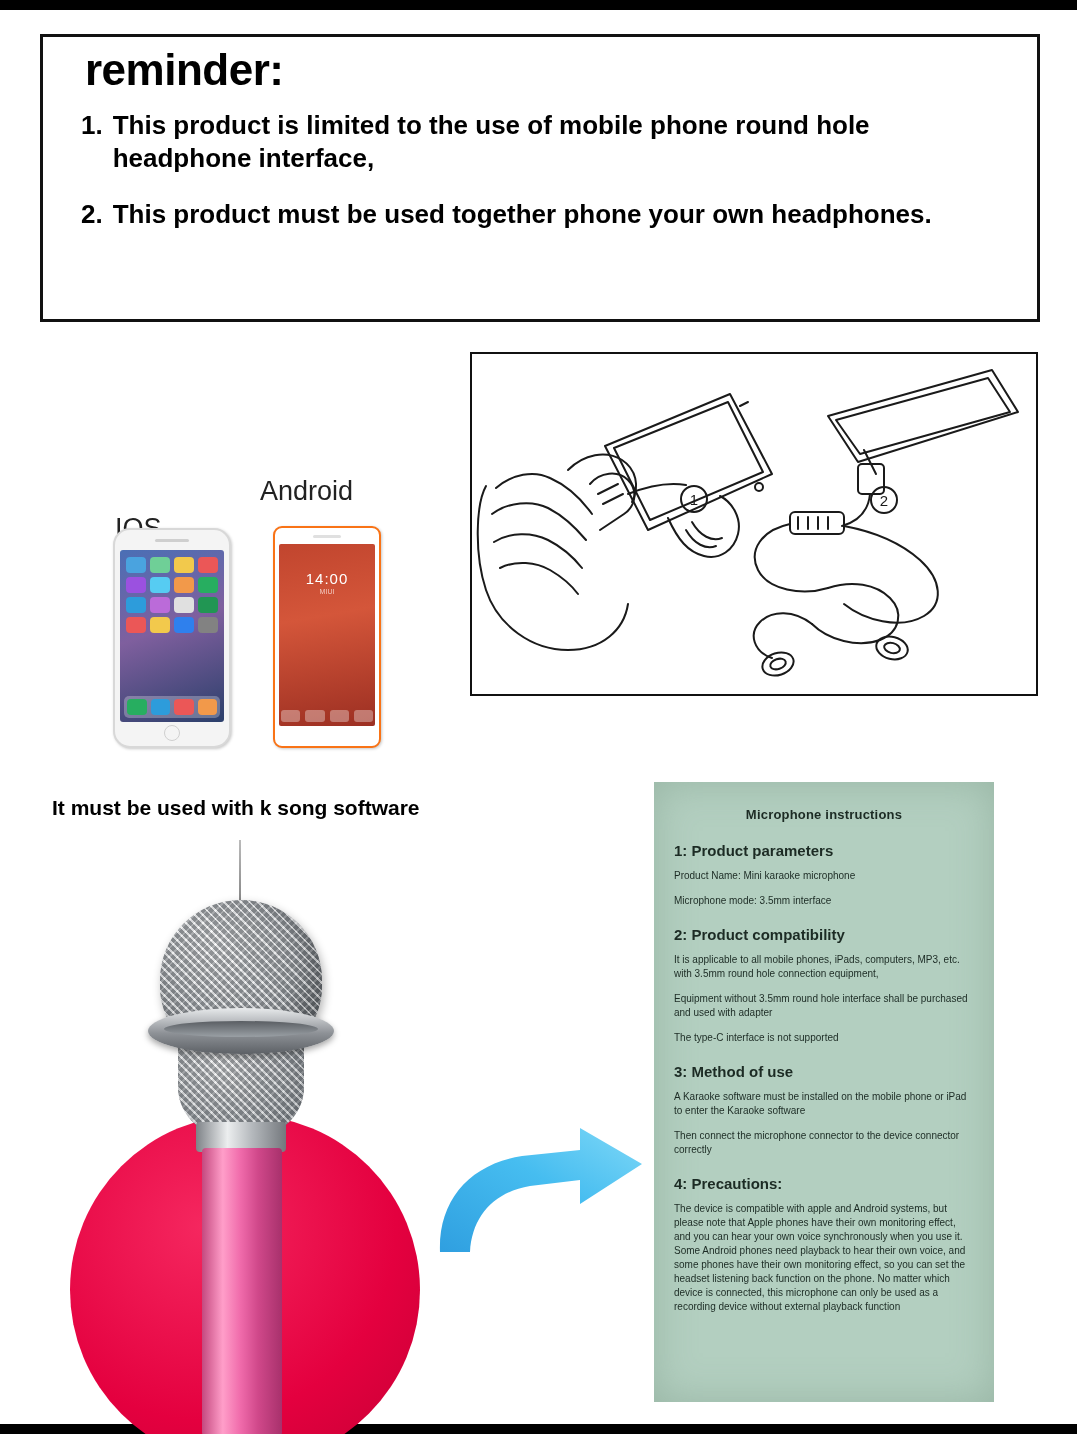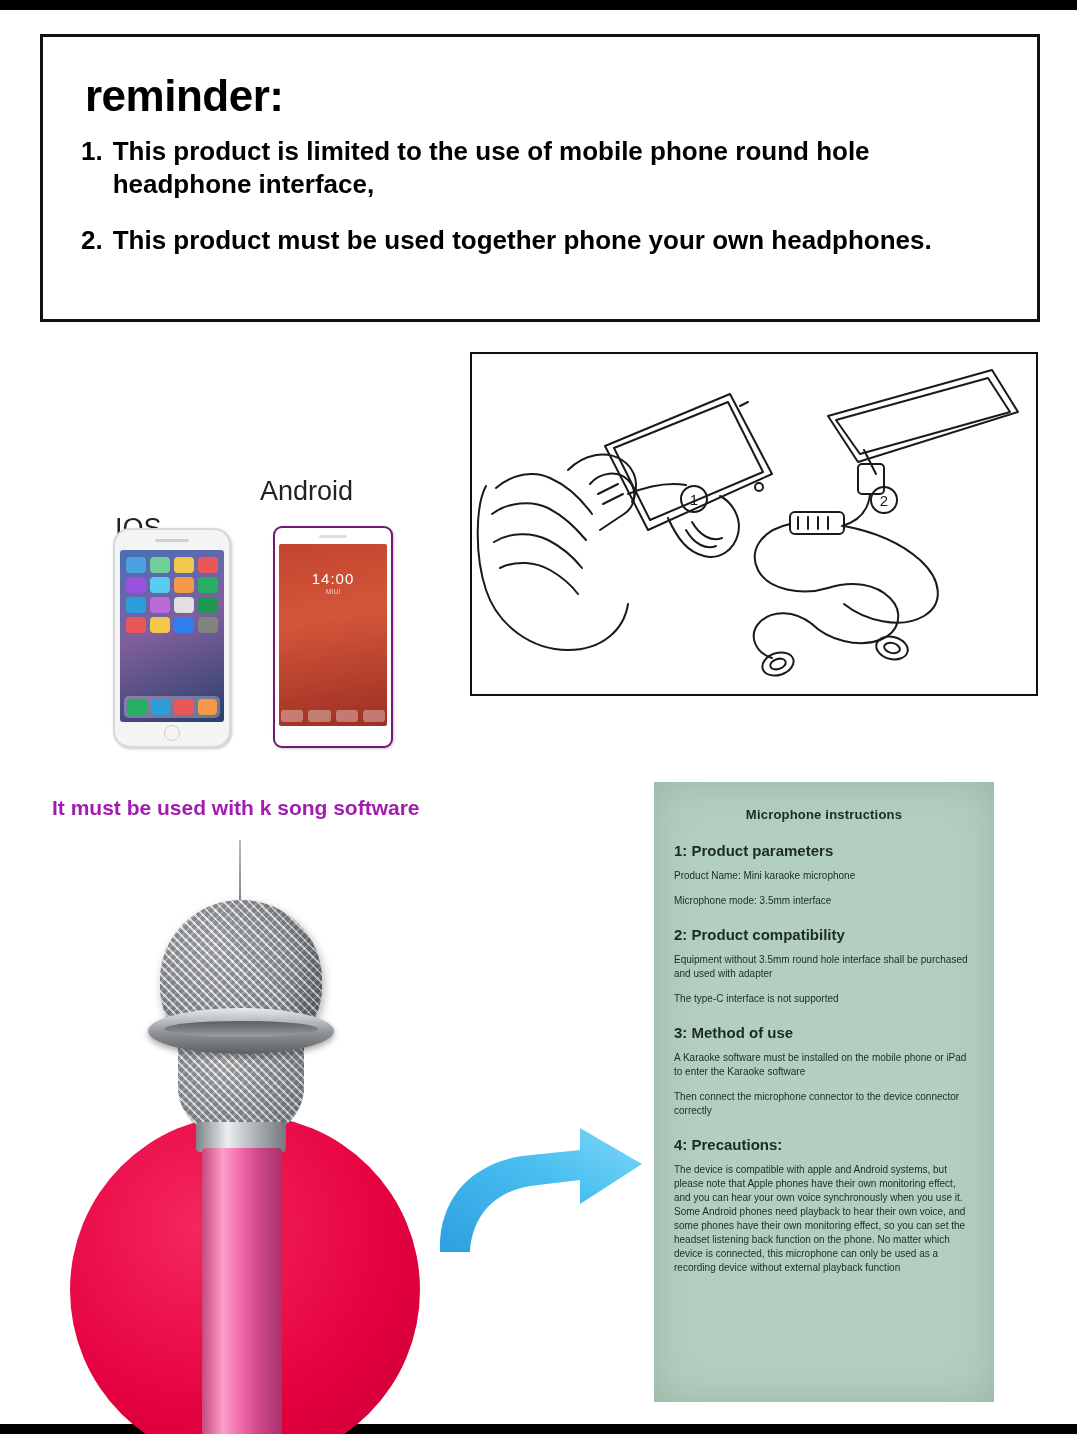--- a/index.html
+++ b/index.html
@@ -24,21 +24,21 @@
   .botbar { bottom:0; }
 
   
   .reminder {
     position:absolute;
     left:40px; top:34px;
     width: 1000px;
     height: 288px;
     border: 3px solid #111;
     background:#fff;
-    padding: 30px 24px 10px 24px;
+    padding: 4px 24px 10px 24px;
   }
   .reminder h1 {
     font-size: 44px;
     font-weight: 700;
     margin: 4px 0 14px 18px;
     color:#000;
     letter-spacing:-0.5px;
   }
   .reminder .item {
     font-size: 26px;
@@ -118,24 +118,24 @@
     width: 80px; height: 228px; border-radius: 16px;
     background: linear-gradient(100deg,#e9ddc4,#f7efdd 40%,#d9c9a6);
     border:1px solid #cdbf9e;
     box-shadow: 1px 2px 4px rgba(0,0,0,.22);
     z-index:-1;
   }
 
   
   .android {
     position:absolute; left: 218px; top: 56px;
-    width: 120px; height: 222px;
+    width: 108px; height: 222px;
     border-radius: 9px;
     background:#fff;
-    border: 2px solid #701a75;
+    border: 2px solid #f97316;
     box-shadow: 1px 1px 3px rgba(0,0,0,.22);
     overflow:hidden;
   }
   .android .ascreen {
     position:absolute; left:4px; right:4px; top:16px; bottom:20px;
     background: linear-gradient(170deg,#c1452e,#d4563a 40%,#9c2f22);
     border-radius:2px;
   }
   .android .time {
     position:absolute; left:0; right:0; top:42px;
@@ -168,21 +168,21 @@
     border-radius:4px; background:#2a2a2a;
   }
   .android-back .led {
     position:absolute; left:16px; top:36px; width:7px; height:7px;
     border-radius:50%; background:#b9b9b9;
   }
 
   
   .ksong {
     position:absolute; left: 52px; top: 796px;
-    font-size: 21px; font-weight: 700; color:#a21caf;
+    font-size: 21px; font-weight: 700; color:#000000;
   }
   .backnote {
     position:absolute; left: 374px; top: 1036px;
     width: 280px;
     font-size: 17px; font-weight:700; color:#d4142a;
     line-height:1.35; text-align:center;
   }
 
   
   .micwrap {
@@ -433,20 +433,21 @@
   </div>
 
   <div class="sheet">
     <div class="sheet-title">Microphone instructions</div>
 
     <div class="h">1: Product parameters</div>
     <p>Product Name: Mini karaoke microphone</p>
     <p>Microphone mode: 3.5mm interface</p>
 
     <div class="h">2: Product compatibility</div>
+    <p>It is applicable to all mobile phones, iPads, computers, MP3, etc. with 3.5mm round hole connection equipment,</p>
     <p>Equipment without 3.5mm round hole interface shall be purchased and used with adapter</p>
     <p>The type-C interface is not supported</p>
 
     <div class="h">3: Method of use</div>
     <p>A Karaoke software must be installed on the mobile phone or iPad to enter the Karaoke software</p>
     <p>Then connect the microphone connector to the device connector correctly</p>
 
     <div class="h">4: Precautions:</div>
     <p>The device is compatible with apple and Android systems, but please note that Apple phones have their own monitoring effect, and you can hear your own voice synchronously when you use it. Some Android phones need playback to hear their own voice, and some phones have their own monitoring effect, so you can set the headset listening back function on the phone. No matter which device is connected, this microphone can only be used as a recording device without external playback function</p>
   </div>

